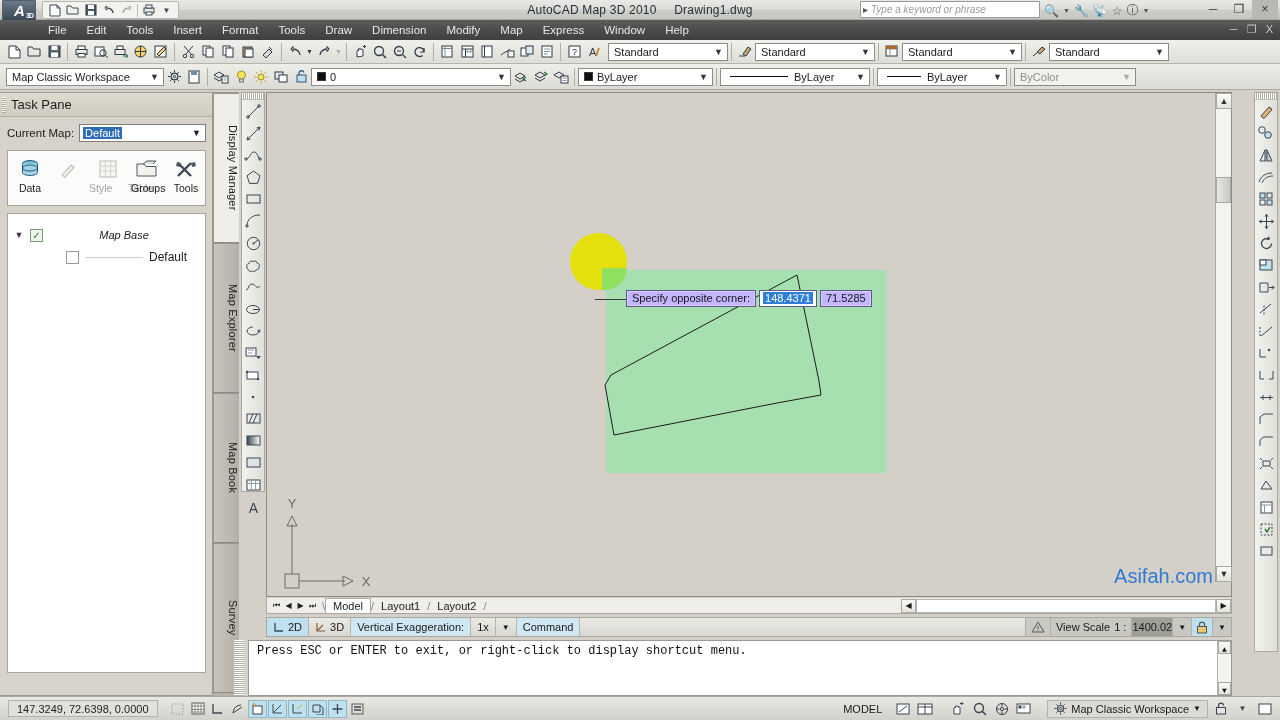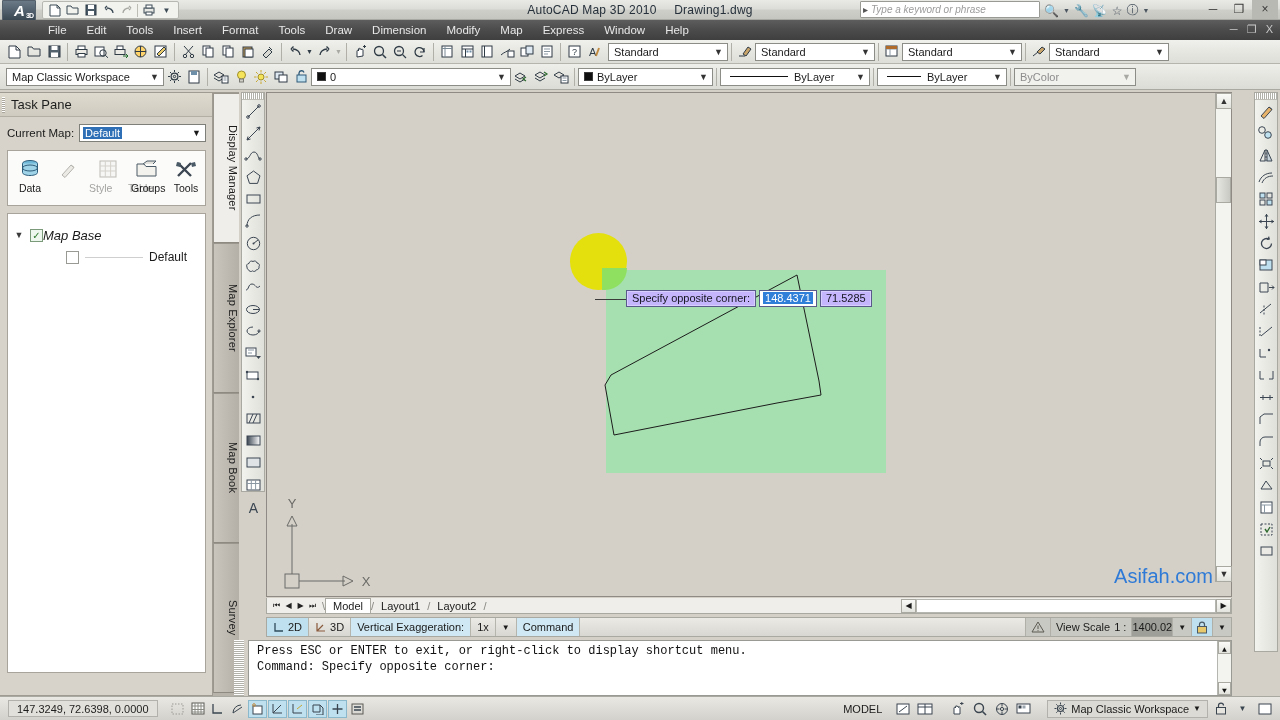--- a/index.html
+++ b/index.html
@@ -116,21 +116,21 @@
   .tp-tool .cap{ font-size:10.5px; color:#1b1b1b; }
   .tp-tool.dis .cap{ color:#a3a3a0;margin-left:36px; }
   .tp-tree{
     margin:7px 6px 0 7px; background:#fff; border:1px solid #a8a49b;
     height:460px; padding:10px 0 0 0; font-size:11.5px;
   }
   .tr-row{ display:flex; align-items:center; height:22px; }
   .tr-exp{ width:22px; text-align:center; color:#3b3b3b; font-size:9px;}
   .tr-chk{ width:13px;height:13px;border:1px solid #7a9a7a; background:#eef7ee;
            display:flex;align-items:center;justify-content:center; color:#2c7a2c; font-size:10px;}
-  .tr-lbl{ font-style:italic; flex:1; text-align:left; font-size:13px;}
+  .tr-lbl{ font-style:italic; flex:1; text-align:center; font-size:11px;}
   .tr-row2{ display:flex;align-items:center;height:22px; padding-left:58px;}
   .tr-chk2{ width:13px;height:13px;border:1px solid #9a9a95;background:#fff;}
   .tr-line{ width:58px;height:1px;background:#cfcfcf;margin:0 6px;}
 
   
   .vtabs{ position:absolute; left:213px; top:92px; width:26px; height:604px;
           background:#b7b3aa; border-top:1px solid #9f9b92;}
   .vtab{
     width:26px; writing-mode:vertical-rl; text-align:center;
     font-size:11px; color:#1c1c1c; padding:10px 0; letter-spacing:.2px;
@@ -1120,21 +1120,20 @@
             <path d="M3.5 5.5V3.6a2.5 2.5 0 0 1 5 0v1.9" fill="none" stroke="#4a5a66" stroke-width="1.2"></path>
           </svg>
       </div>
       <div class="vs-item" style="font-size:8px">▼</div>
     </div>
   </div>
 
   <div class="cmdgrip"></div>
   <div class="cmdline">
     <div>Press ESC or ENTER to exit, or right-click to display shortcut menu.</div>
-    <div>Command: Specify opposite corner:</div>
     <div class="cmdscroll">
       <div>▲</div>
       <div style="position:absolute;bottom:0">▼</div>
     </div>
   </div>
 
   <div class="statusbar">
     <div class="coords">147.3249, 72.6398, 0.0000</div>
 
     <div class="sgrp">

